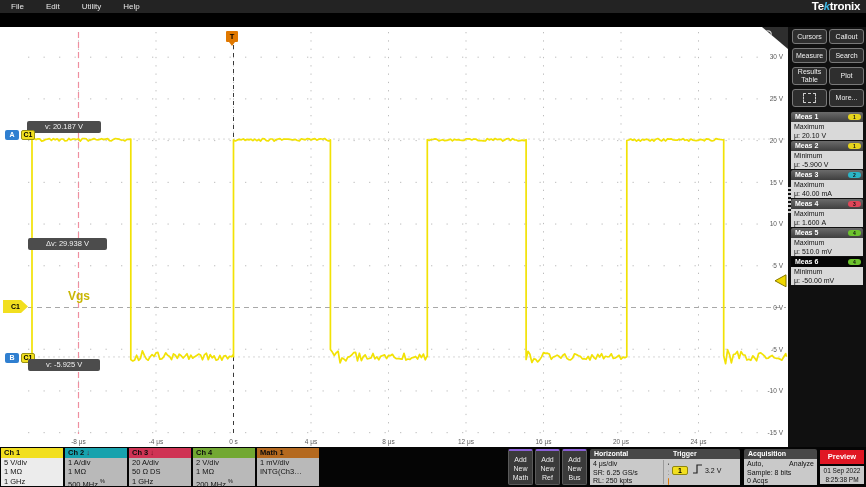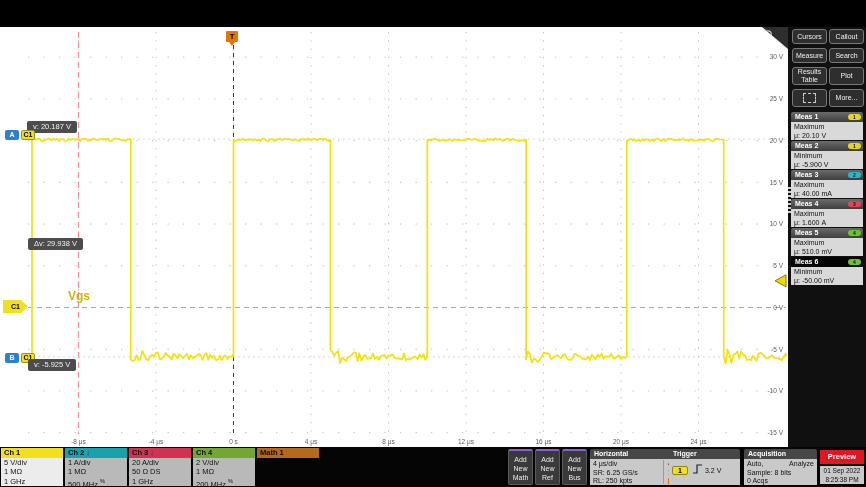--- a/index.html
+++ b/index.html
@@ -14,21 +14,21 @@
   .tabbar { position:absolute; left:0; top:13px; width:866px; height:14px; background:#141414; }
   .tab { position:absolute; left:0; top:0; width:96px; height:14px; background:#303030; color:#e8e8e8; font-size:8px; line-height:14px; padding-left:8px; }
   .ruler { position:absolute; left:262px; top:3px; width:264px; height:8px; border-left:1px solid #cfcfcf; border-right:1px solid #cfcfcf; background:linear-gradient(transparent 42%, #cfcfcf 42%, #cfcfcf 58%, transparent 58%); }
   .ruler-t { position:absolute; left:74px; top:-1px; width:9px; height:9px; border-radius:1px; font-size:6px; font-weight:bold; color:#000; text-align:center; line-height:9px; }
   .trig-tri-top { position:absolute; left:227px; top:8px; width:0; height:0; border-left:5px solid transparent; border-right:5px solid transparent; border-top:6px solid #e07800; }
   .addnew-top { position:absolute; left:788px; top:0; width:78px; height:14px; color:#fff; font-size:8px; text-align:center; line-height:14px; }
 
   
   .plot { position:absolute; left:0; top:27px; width:788px; height:420px; background:#fff; }
   .plot svg { position:absolute; left:0; top:0; }
-  .cursor-box { position:absolute; background:#4c4c4c; color:#f2f2f2; font-size:7.5px; line-height:12px; padding:0 6px; border-radius:2px; white-space:nowrap; }
+  .cursor-box { position:absolute; background:#4c4c4c; color:#f2f2f2; font-size:7.5px; line-height:12px; padding:0 18px; border-radius:2px; white-space:nowrap; }
   .mini-badge { position:absolute; width:14px; height:10px; border-radius:2px; font-size:7px; font-weight:bold; text-align:center; line-height:10px; }
   .badge-blue { background:#2f7fd0; color:#fff; }
   .badge-yel { background:#f2df1f; color:#000; border:1px solid #9b9212; line-height:8px; }
   .ch-arrow { position:absolute; left:3px; width:25px; height:13px; background:#f2df1f; color:#000; font-size:7px; font-weight:bold; text-align:center; line-height:13px; clip-path:polygon(0 0, 72% 0, 100% 50%, 72% 100%, 0 100%); }
   .wave-label { position:absolute; color:#c9b704; font-size:12px; font-weight:bold; }
   .t-pin { position:absolute; left:226px; top:4px; width:12px; height:11px; background:#e07800; border-radius:1px; color:#000; font-size:7.5px; font-weight:bold; text-align:center; line-height:11px; }
   .t-pin:after { content:""; position:absolute; left:3px; top:11px; border-left:3px solid transparent; border-right:3px solid transparent; border-top:4px solid #e07800; }
   .zoom-corner { position:absolute; right:0; top:0; width:26px; height:22px; background:#2e2e2e; clip-path:polygon(0 0, 100% 0, 100% 100%); }
   .zoom-corner svg { position:absolute; right:2px; top:2px; }
 
@@ -59,20 +59,27 @@
   .tflag { display:inline-block; width:7px; height:7px; background:#e07800; color:#000; font-size:5px; font-weight:bold; text-align:center; line-height:7px; border-radius:1px; margin-right:2px; }
   .trig-chip { display:inline-block; width:16px; height:9px; background:#f2df1f; border:1px solid #8f860f; border-radius:2px; color:#000; font-size:7px; font-weight:bold; text-align:center; line-height:8px; margin-right:4px; }
   .preview-btn { position:absolute; left:820px; top:3px; width:44px; height:14px; background:#e01623; border-radius:0; color:#fff; font-size:7.5px; font-weight:bold; text-align:center; line-height:14px; }
   .datetime { position:absolute; left:820px; top:19px; width:44px; height:18px; background:#c9c9c9; color:#111; font-size:6.5px; line-height:9px; text-align:center; }
 </style>
 </head>
 <body>
 
 <div class="app">
 
+  <div class="menubar">
+    <div class="menu-item">File</div>
+    <div class="menu-item">Edit</div>
+    <div class="menu-item">Utility</div>
+    <div class="menu-item">Help</div>
+    <div class="logo"><span>Te</span><span class="k" id="logo-k" style="color: rgb(61, 183, 228);">k</span><span>tronix</span></div>
+  </div>
 
 
   <div class="plot">
     <svg id="wave-svg" width="788" height="420">
         <line x1="28" y1="30.180000000000007" x2="786" y2="30.180000000000007" stroke="#bdbdbd" stroke-width="1" stroke-dasharray="1.3,14.2"></line>
         <line x1="28" y1="71.9" x2="786" y2="71.9" stroke="#bdbdbd" stroke-width="1" stroke-dasharray="1.3,14.2"></line>
         <line x1="28" y1="113.62" x2="786" y2="113.62" stroke="#bdbdbd" stroke-width="1" stroke-dasharray="1.3,14.2"></line>
         <line x1="28" y1="155.34" x2="786" y2="155.34" stroke="#bdbdbd" stroke-width="1" stroke-dasharray="1.3,14.2"></line>
         <line x1="28" y1="197.06" x2="786" y2="197.06" stroke="#bdbdbd" stroke-width="1" stroke-dasharray="1.3,14.2"></line>
         <line x1="28" y1="238.78" x2="786" y2="238.78" stroke="#bdbdbd" stroke-width="1" stroke-dasharray="1.3,14.2"></line>
@@ -225,20 +232,24 @@
     <div class="chbadge" style="left:193px;">
       <div class="ch-hd" style="background: rgb(114, 168, 50);"><span>Ch 4</span></div>
       <div class="ch-bd">
         <div>2 V/div</div>
         <div>1 MΩ</div>
         <div><span>200 MHz</span> <span class="probe">%</span></div>
       </div>
     </div>
     <div class="chbadge" style="left:257px;">
       <div class="ch-hd" style="background: rgb(180, 105, 31);"><span>Math 1</span></div>
+      <div class="ch-bd">
+        <div>1 mV/div</div>
+        <div>INTG(Ch3…</div>
+      </div>
     </div>
 
     <div class="addbtn" style="left:508px;">
       <div>Add</div>
         <div>New</div>
         <div>Math</div>
     </div>
     <div class="addbtn" style="left:535px;">
       <div>Add</div>
         <div>New</div>

